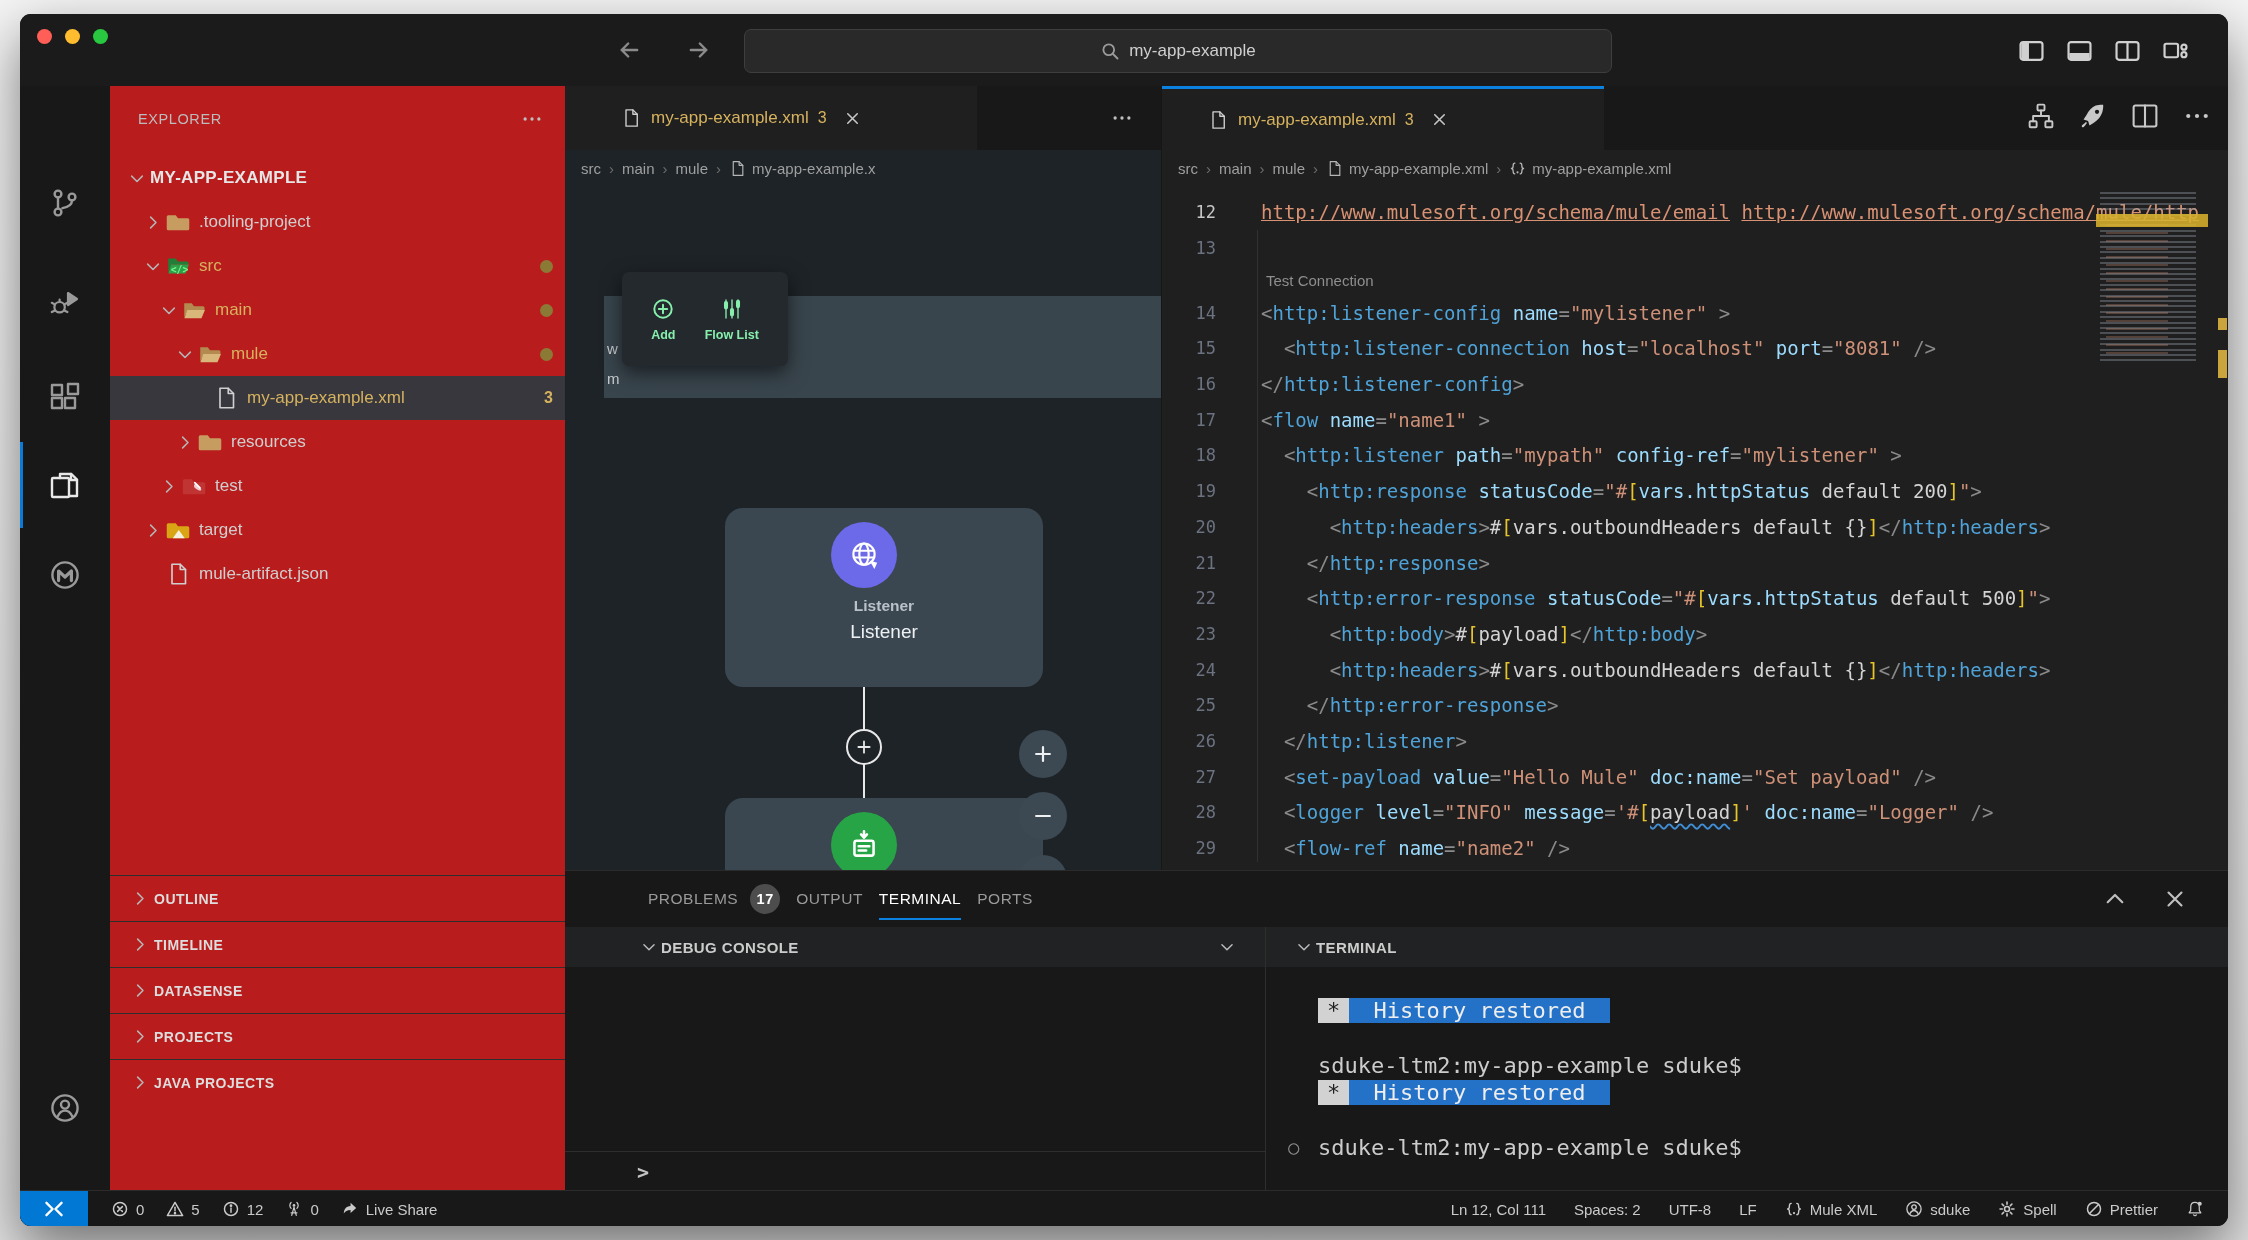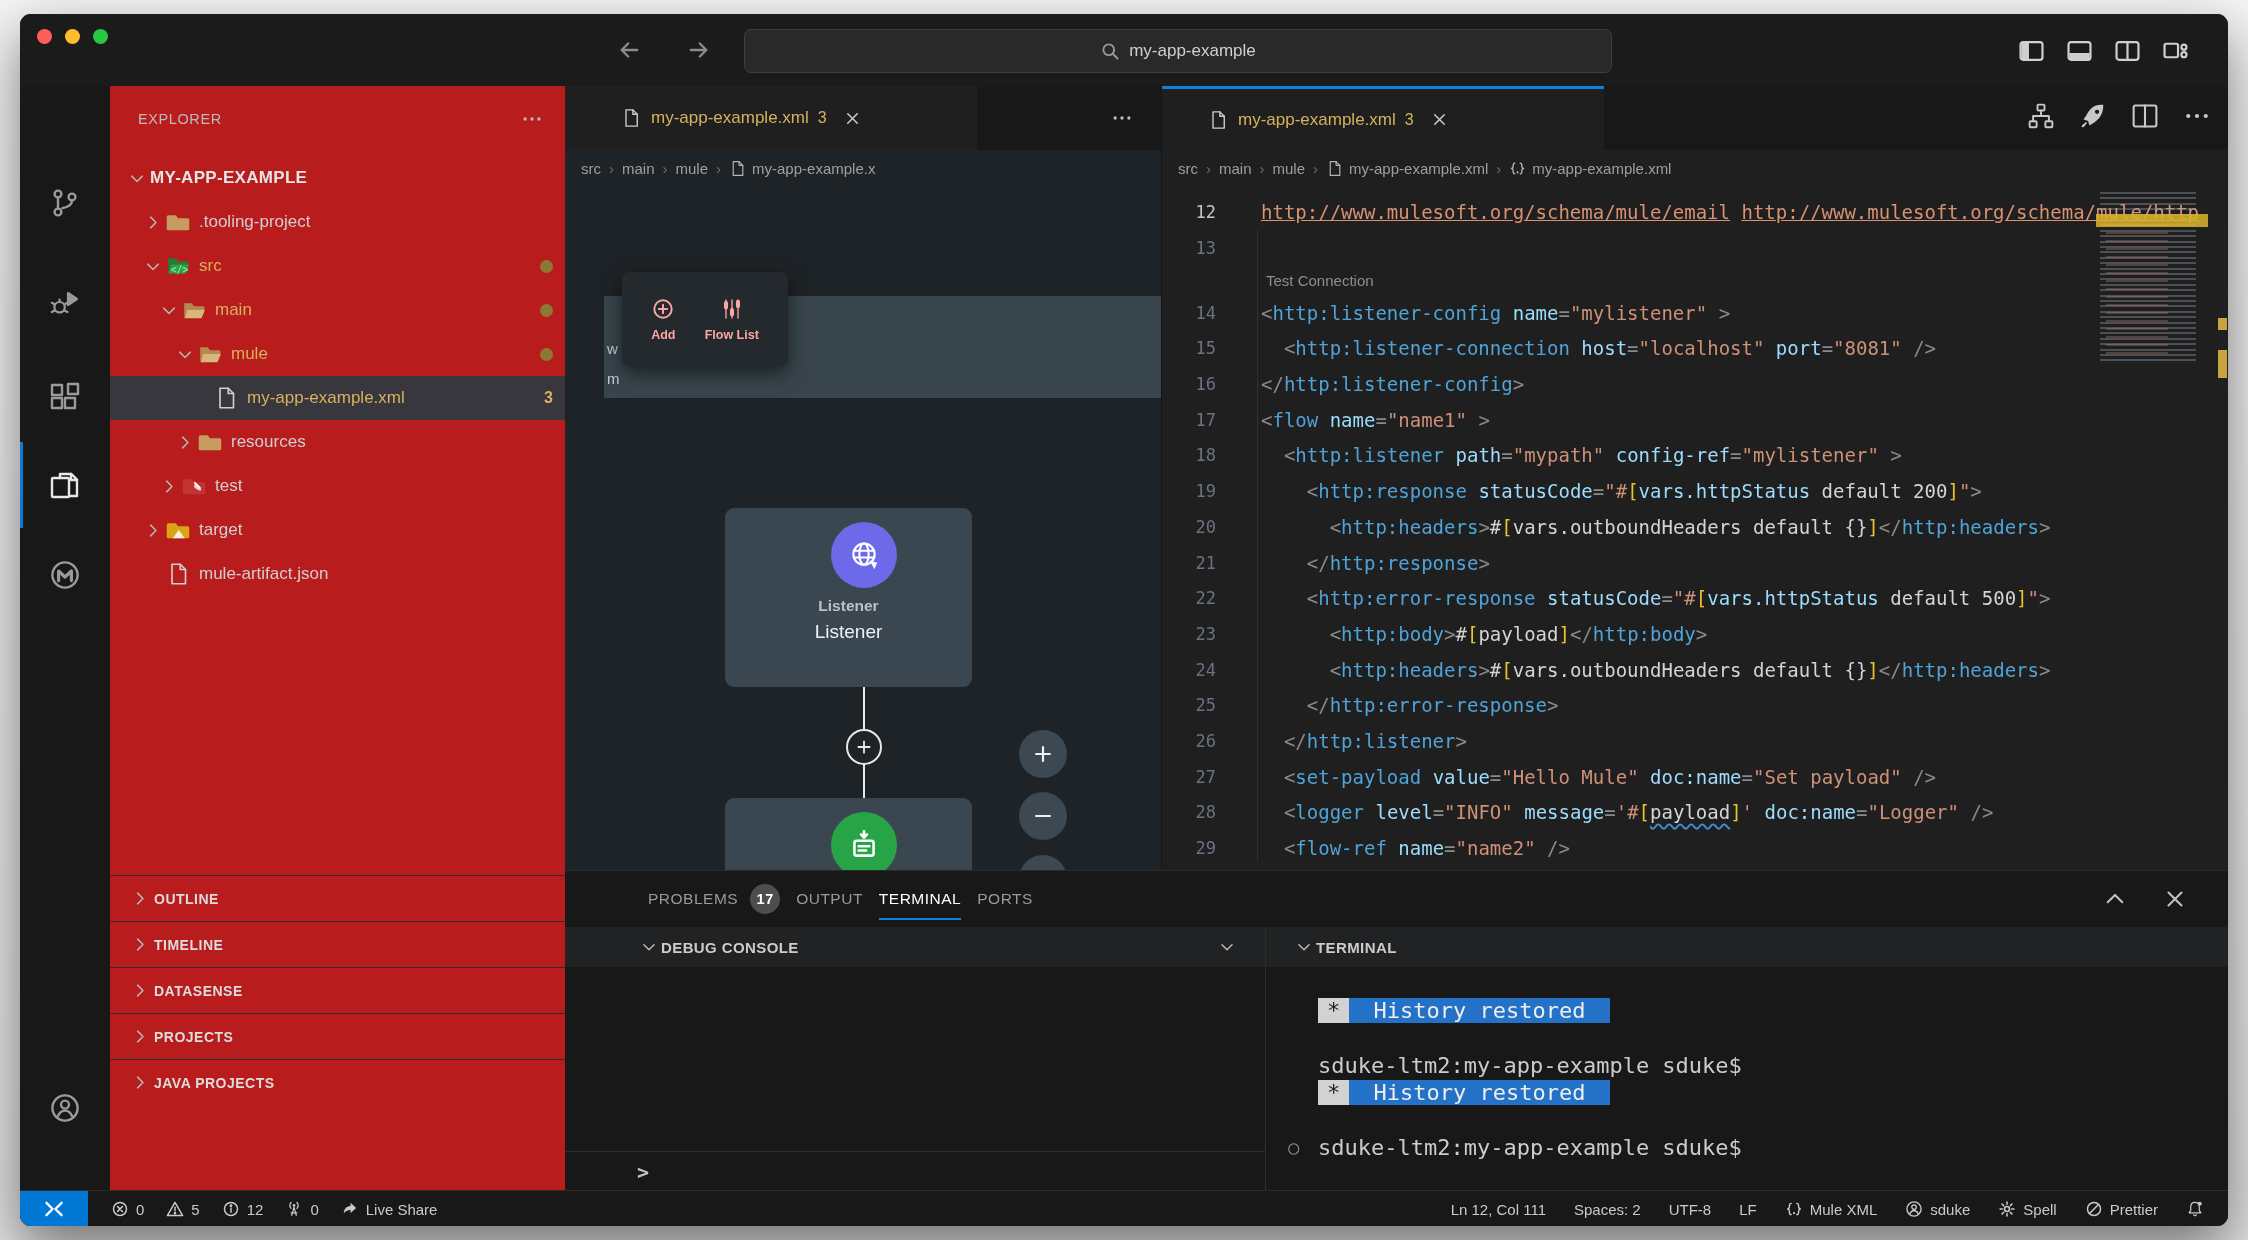--- a/index.html
+++ b/index.html
@@ -57,24 +57,24 @@
   .breadcrumb{position:absolute;left:0;top:64px;width:100%;height:36px;display:flex;align-items:center;font-size:15px;color:#9f9f9f;white-space:nowrap;overflow:hidden;}
   .bcsep{margin:0 8px;color:#6e6e6e;}
   .bcico{width:17px;height:17px;margin-right:6px;color:#b5b5b5;}
   .bcitem{display:inline-flex;align-items:center;}
 
   
   .canvas{position:absolute;left:0;top:100px;width:100%;height:684px;background:#1e2327;overflow:hidden;}
   .flowband{position:absolute;left:39px;top:110px;width:557px;height:102px;background:#39454d;}
   .fragment{position:absolute;color:#c9ced2;font-size:15px;}
   .flowpopup{position:absolute;left:57px;top:86px;width:166px;height:94px;background:#24292e;border-radius:7px;box-shadow:0 7px 20px rgba(0,0,0,.55);display:flex;align-items:center;justify-content:space-evenly;}
-  .popitem{display:flex;flex-direction:column;align-items:center;gap:7px;color:#fca5a5;}
+  .popitem{display:flex;flex-direction:column;align-items:center;gap:7px;color:#86efac;}
   .popitem .ic{width:24px;height:24px;}
   .poplab{font-size:12.5px;font-weight:bold;}
-  .flownode{position:absolute;left:160px;width:247px;height:179px;background:#3a4750;border-radius:9px;}
+  .flownode{position:absolute;left:160px;width:318px;height:179px;background:#3a4750;border-radius:18px;}
   .nodecircle{position:absolute;left:106px;top:14px;width:66px;height:66px;border-radius:50%;display:flex;align-items:center;justify-content:center;color:#fff;}
   .nodecircle .ic{width:34px;height:34px;}
   .nodesub{position:absolute;left:0;width:100%;top:89px;text-align:center;font-size:15.5px;color:#b9c2c8;font-weight:bold;}
   .nodetitle{position:absolute;left:0;width:100%;top:113px;text-align:center;font-size:19px;color:#eef1f3;}
   .connline{position:absolute;left:298px;top:501px;width:2px;height:112px;background:#e8e8e8;}
   .connplus{position:absolute;left:281px;top:543px;width:32px;height:32px;border:2px solid #e8e8e8;border-radius:50%;background:#1e2327;color:#e8e8e8;display:flex;align-items:center;justify-content:center;}
   .connplus .ic{width:18px;height:18px;}
   .zoombtn{position:absolute;left:454px;width:48px;height:48px;border-radius:50%;background:#3c4952;color:#eef1f3;display:flex;align-items:center;justify-content:center;}
   .zoombtn .ic{width:22px;height:22px;}
 

